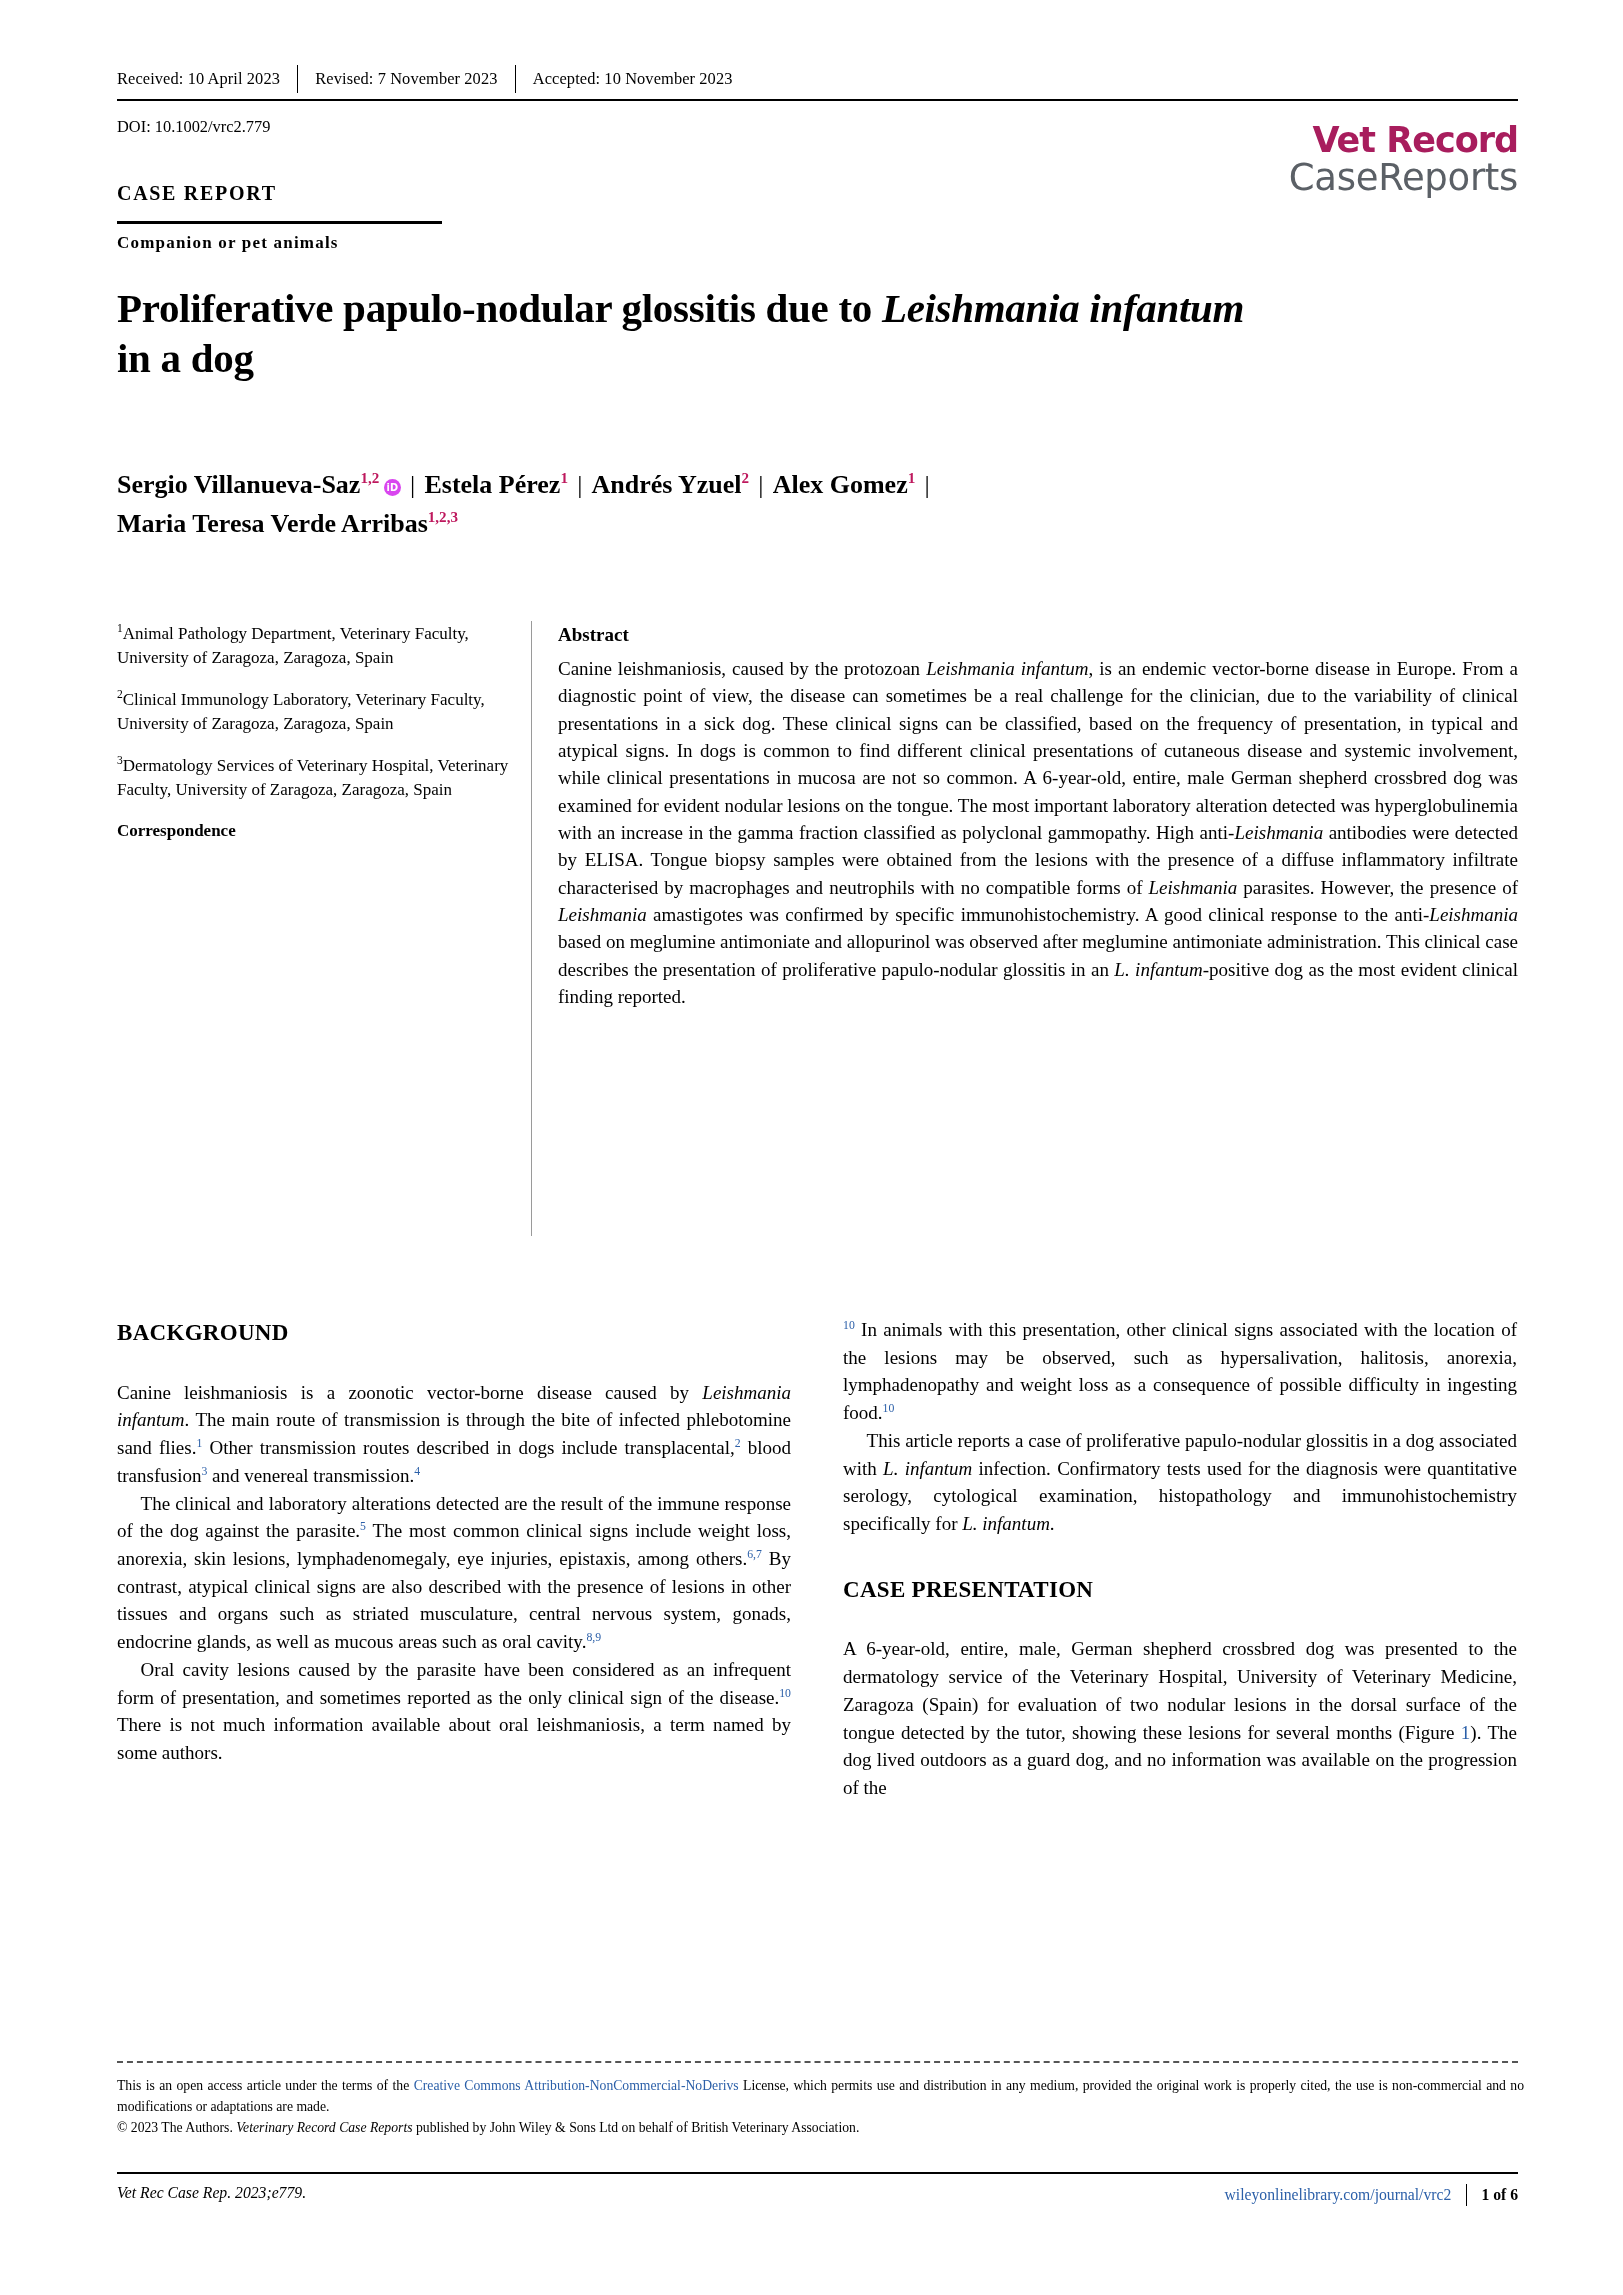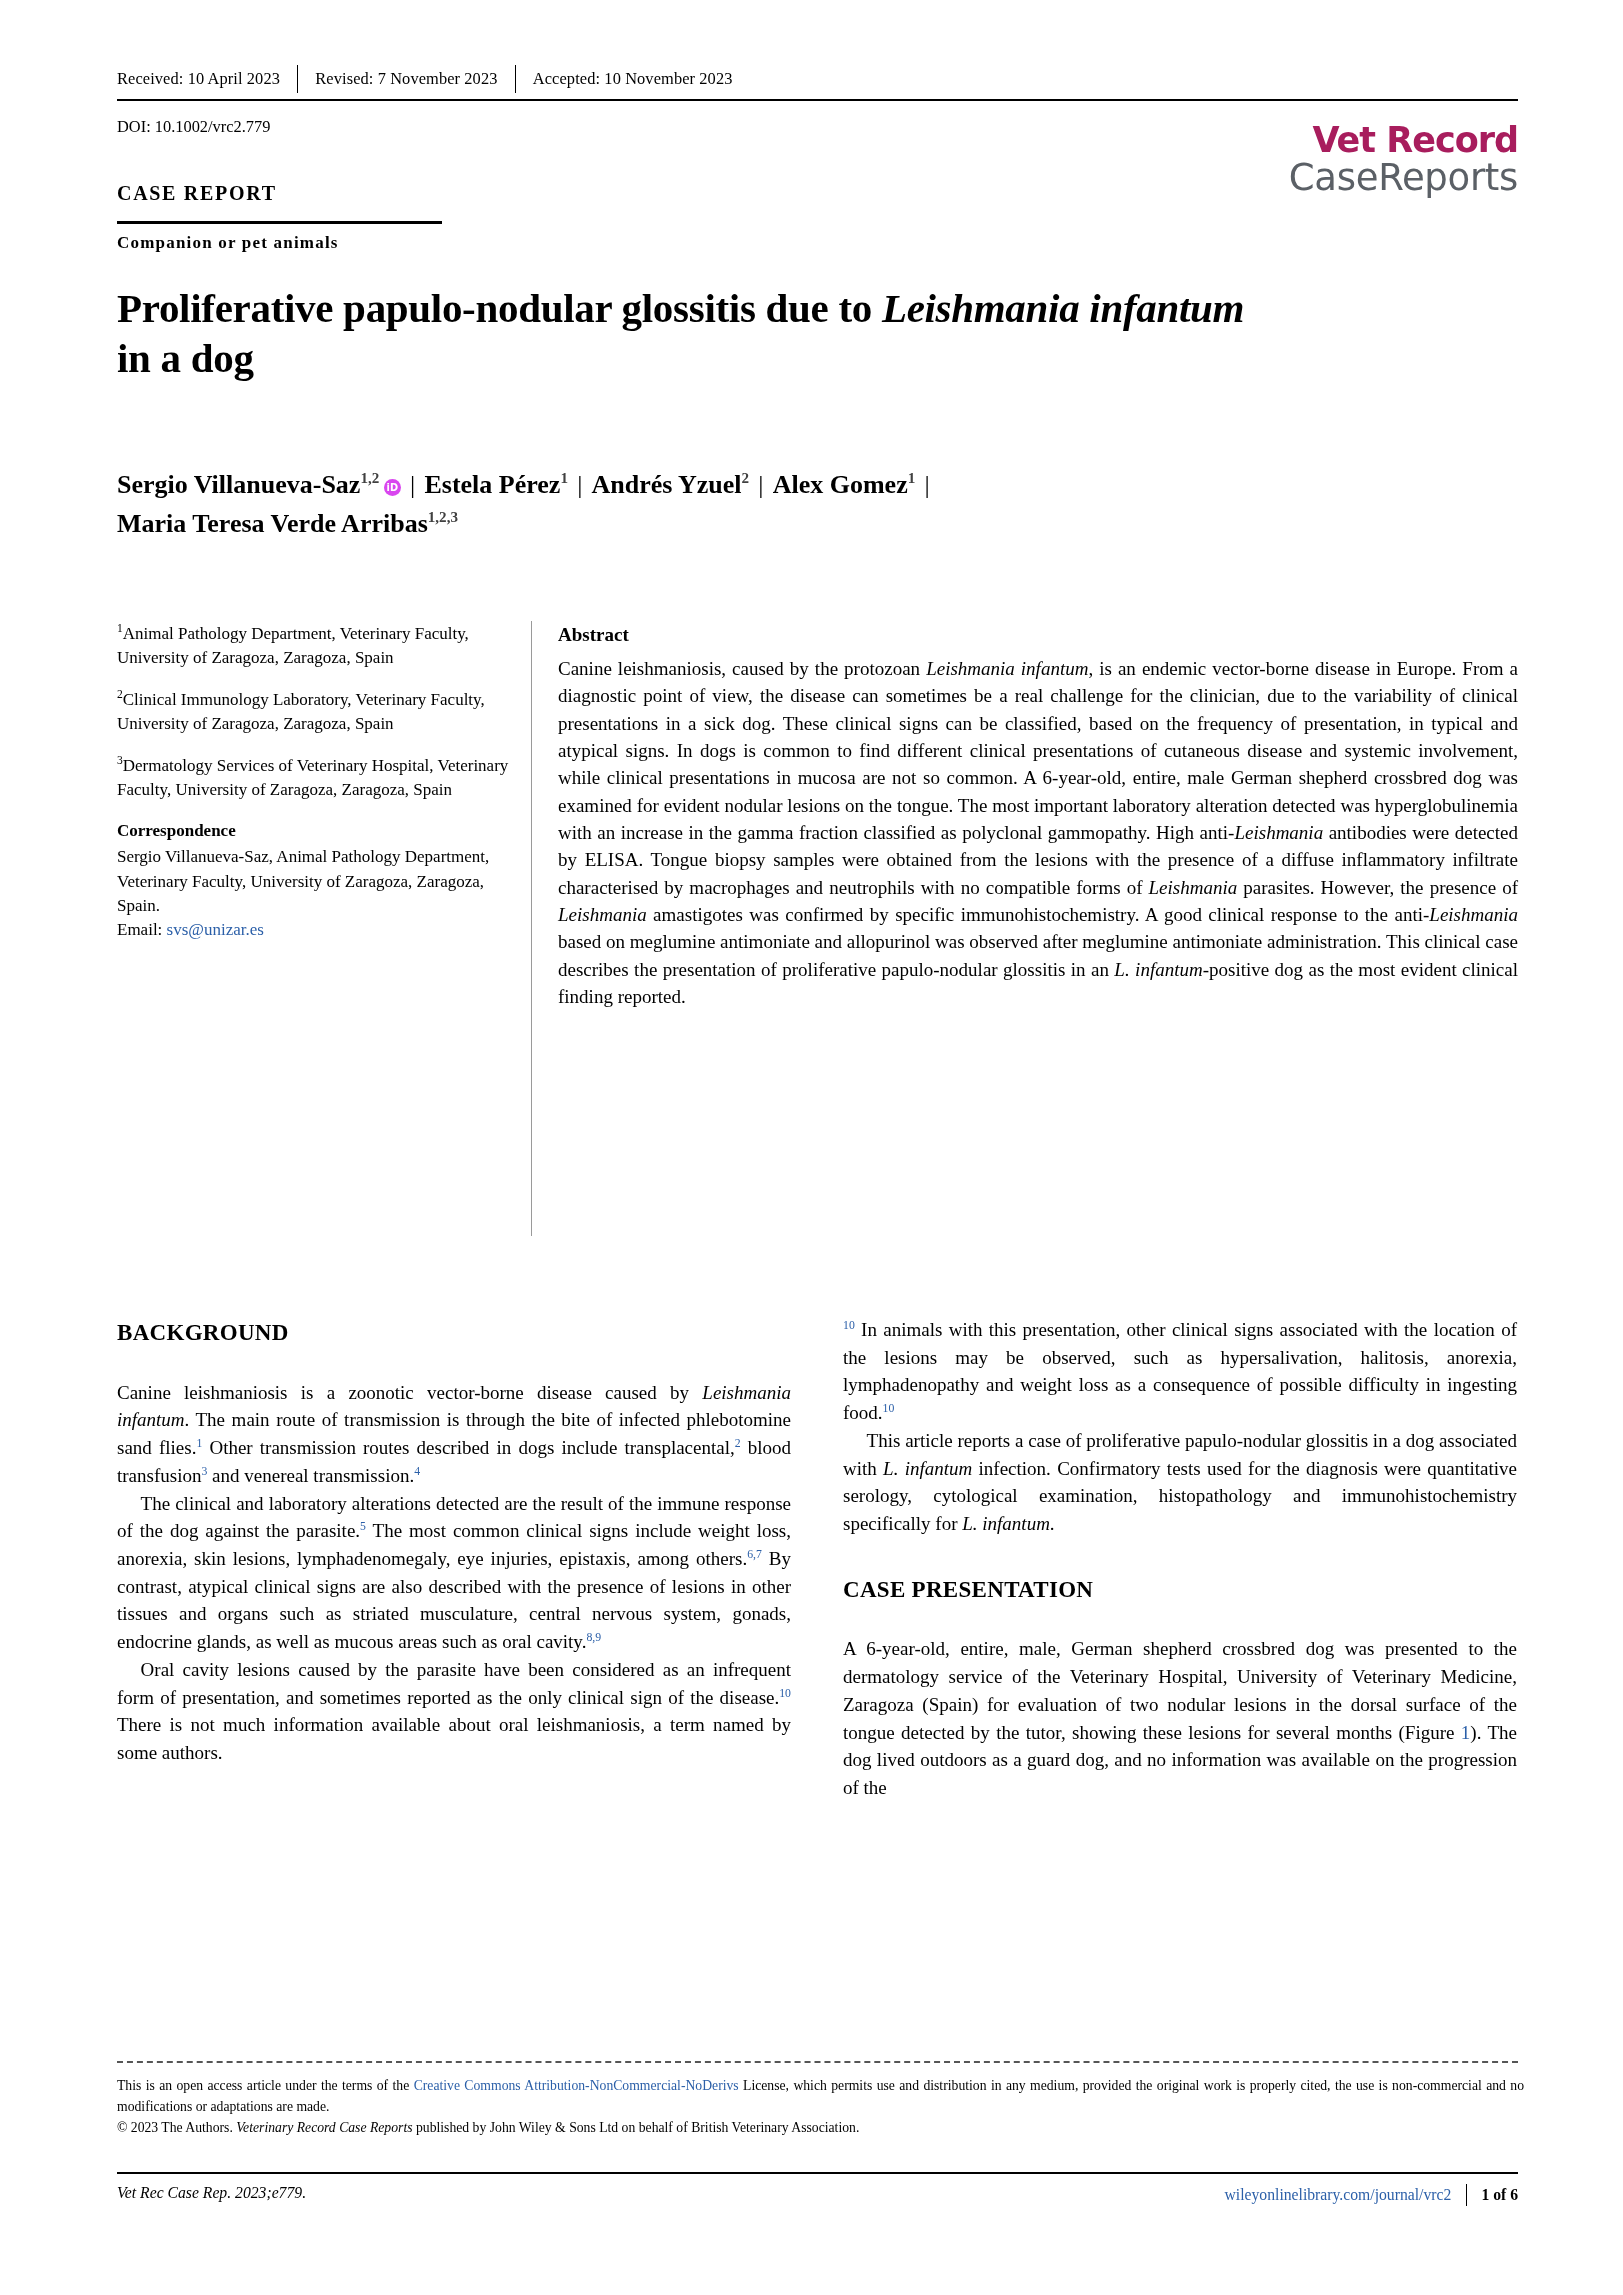--- a/index.html
+++ b/index.html
@@ -60,21 +60,21 @@
     font-size:41px; font-weight:bold; line-height:1.22;
     letter-spacing:-0.3px;
   }
   .title i { font-style:italic; }
 
   
   .authors {
     position:absolute; left:117px; top:465px; width:1388px;
     font-size:26px; font-weight:bold; line-height:1.5;
   }
-  .authors sup { font-size:0.58em; color:#404040; font-weight:bold; vertical-align:super; }
+  .authors sup { font-size:0.58em; color:#be185d; font-weight:bold; vertical-align:super; }
   .abar { color:#000; font-weight:normal; padding:0 9.2px; }
   .orcid {
     display:inline-block; width:17px; height:17px; border-radius:50%;
     background:#d946ef; color:#fff; font-family:"DejaVu Sans",sans-serif;
     font-size:9.8px; font-weight:bold; line-height:17px; text-align:center;
     vertical-align:2px; margin-left:4.6px; letter-spacing:0;
   }
 
   
   .meta {
@@ -170,24 +170,20 @@
 
   <div class="authors">
     <span>Sergio Villanueva-Saz</span><sup>1,2</sup><span class="orcid">iD</span><span class="abar">|</span><span>Estela Pérez</span><sup>1</sup><span class="abar">|</span><span>Andrés Yzuel</span><sup>2</sup><span class="abar">|</span><span>Alex Gomez</span><sup>1</sup><span class="abar">|</span><br><span>Maria Teresa Verde Arribas</span><sup>1,2,3</sup>
   </div>
 
   <div class="meta">
     <p><sup>1</sup><span>Animal Pathology Department, Veterinary Faculty, University of Zaragoza, Zaragoza, Spain</span></p>
     <p><sup>2</sup><span>Clinical Immunology Laboratory, Veterinary Faculty, University of Zaragoza, Zaragoza, Spain</span></p>
     <p><sup>3</sup><span>Dermatology Services of Veterinary Hospital, Veterinary Faculty, University of Zaragoza, Zaragoza, Spain</span></p>
     <p class="corr-h">Correspondence</p>
-    <p>
-      <span>Sergio Villanueva-Saz, Animal Pathology Department, Veterinary Faculty, University of Zaragoza, Zaragoza, Spain.</span><br>
-      <span>Email: </span><a href="#">svs@unizar.es</a>
-    </p>
   </div>
 
   <div class="vrule"></div>
 
   <div class="abstract">
     <div class="ab-h">Abstract</div>
     <div><span>Canine leishmaniosis, caused by the protozoan </span><i>Leishmania infantum</i><span>, is an endemic vector-borne disease in Europe. From a diagnostic point of view, the disease can sometimes be a real challenge for the clinician, due to the variability of clinical presentations in a sick dog. These clinical signs can be classified, based on the frequency of presentation, in typical and atypical signs. In dogs is common to find different clinical presentations of cutaneous disease and systemic involvement, while clinical presentations in mucosa are not so common. A 6-year-old, entire, male German shepherd crossbred dog was examined for evident nodular lesions on the tongue. The most important laboratory alteration detected was hyperglobulinemia with an increase in the gamma fraction classified as polyclonal gammopathy. High anti-</span><i>Leishmania</i><span> antibodies were detected by ELISA. Tongue biopsy samples were obtained from the lesions with the presence of a diffuse inflammatory infiltrate characterised by macrophages and neutrophils with no compatible forms of </span><i>Leishmania</i><span> parasites. However, the presence of </span><i>Leishmania</i><span> amastigotes was confirmed by specific immunohistochemistry. A good clinical response to the anti-</span><i>Leishmania</i><span> based on meglumine antimoniate and allopurinol was observed after meglumine antimoniate administration. This clinical case describes the presentation of proliferative papulo-nodular glossitis in an </span><i>L. infantum</i><span>-positive dog as the most evident clinical finding reported.</span></div>
   </div>
 
   <div class="col col-l">

